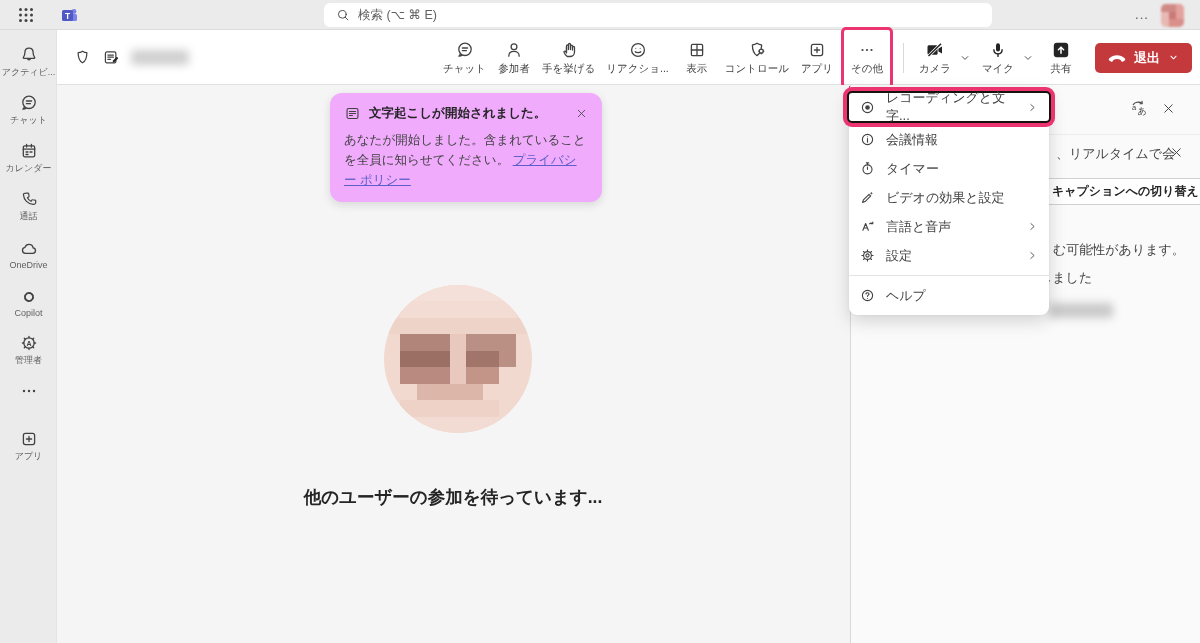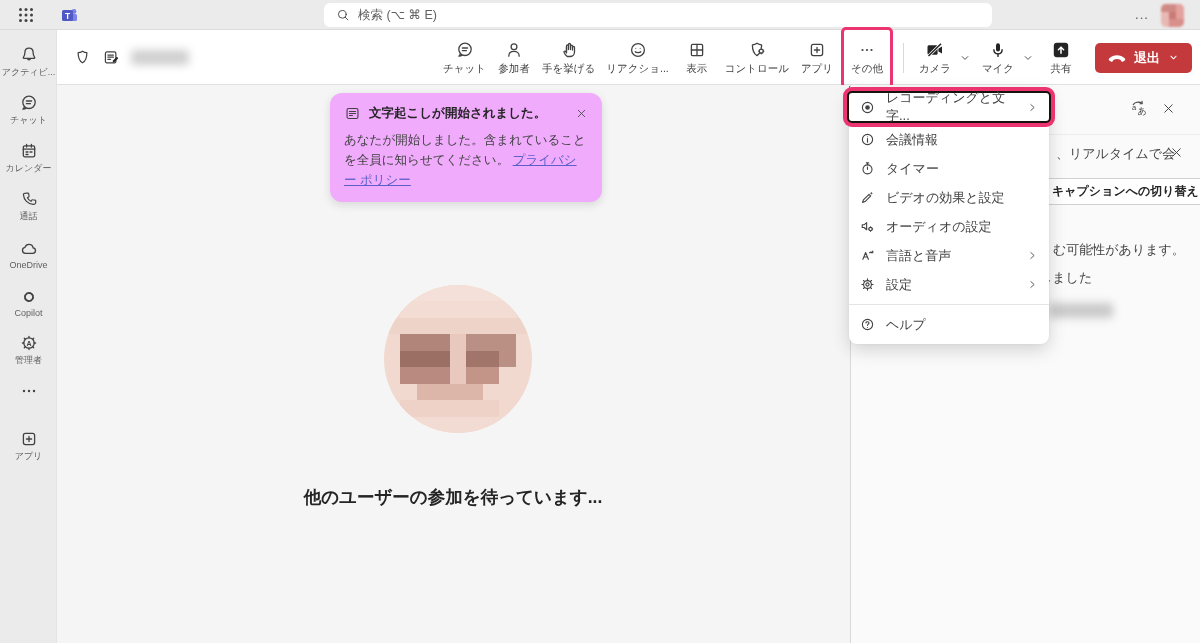--- a/index.html
+++ b/index.html
@@ -494,30 +494,20 @@
           <svg width="17" height="17" viewBox="0 0 20 20" class="ic">
         <path d="M4.2 15.8 L5.2 12.8 L11.8 6.2 L13.8 8.2 L7.2 14.8 Z"></path>
         <path d="M14.6 3.2 L15.1 4.5 L16.4 5 L15.1 5.5 L14.6 6.8 L14.1 5.5 L12.8 5 L14.1 4.5 Z" fill="#424242" stroke="none"></path>
           </svg>
         </span>
       <span>ビデオの効果と設定</span>
     </div>
     <div class="menu-item">
       <span>
           <svg width="17" height="17" viewBox="0 0 20 20" class="ic">
-        <path d="M3.8 8 V11.2 H6 L9 13.8 V5.4 L6 8 Z"></path>
-            <circle cx="13.6" cy="13" r="2"></circle>
-        <path d="M13.6 10.4 V11 M13.6 15 V15.6 M11 13 H11.6 M15.6 13 H16.2"></path>
-          </svg>
-        </span>
-      <span>オーディオの設定</span>
-    </div>
-    <div class="menu-item">
-      <span>
-          <svg width="17" height="17" viewBox="0 0 20 20" class="ic">
         <path d="M4.6 14.5 L7.8 6.5 L11 14.5 M5.8 11.8 H9.8"></path>
         <path d="M12.4 6.8 C13.4 5.6 15.2 5.6 16.2 6.8 M16.2 6.8 L16.2 4.8 M16.2 6.8 L14.2 6.8"></path>
           </svg>
         </span>
       <span>言語と音声</span>
       <span class="mi-chev">
           <svg width="13" height="13" viewBox="0 0 20 20" class="ic" stroke="#616161">
             <path d="M7.5 5.5 L12.5 10 L7.5 14.5"></path>
           </svg>
         </span>

